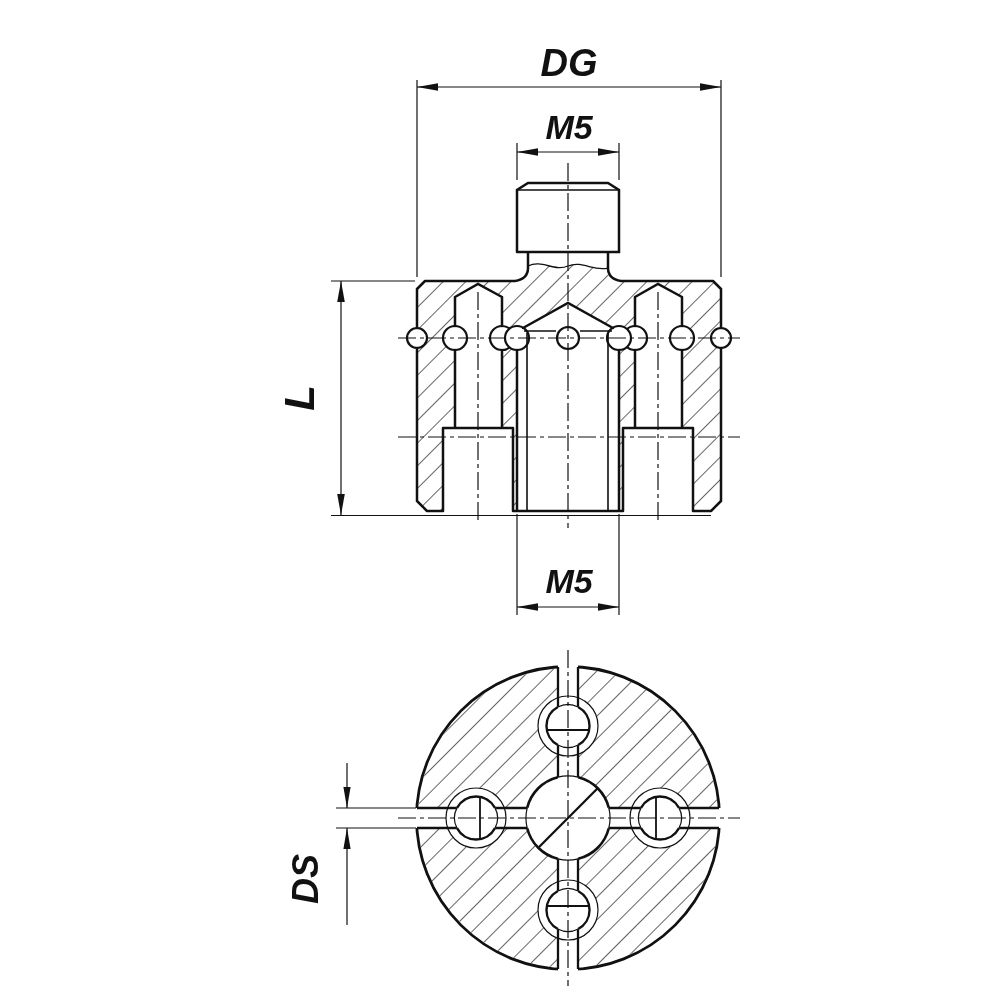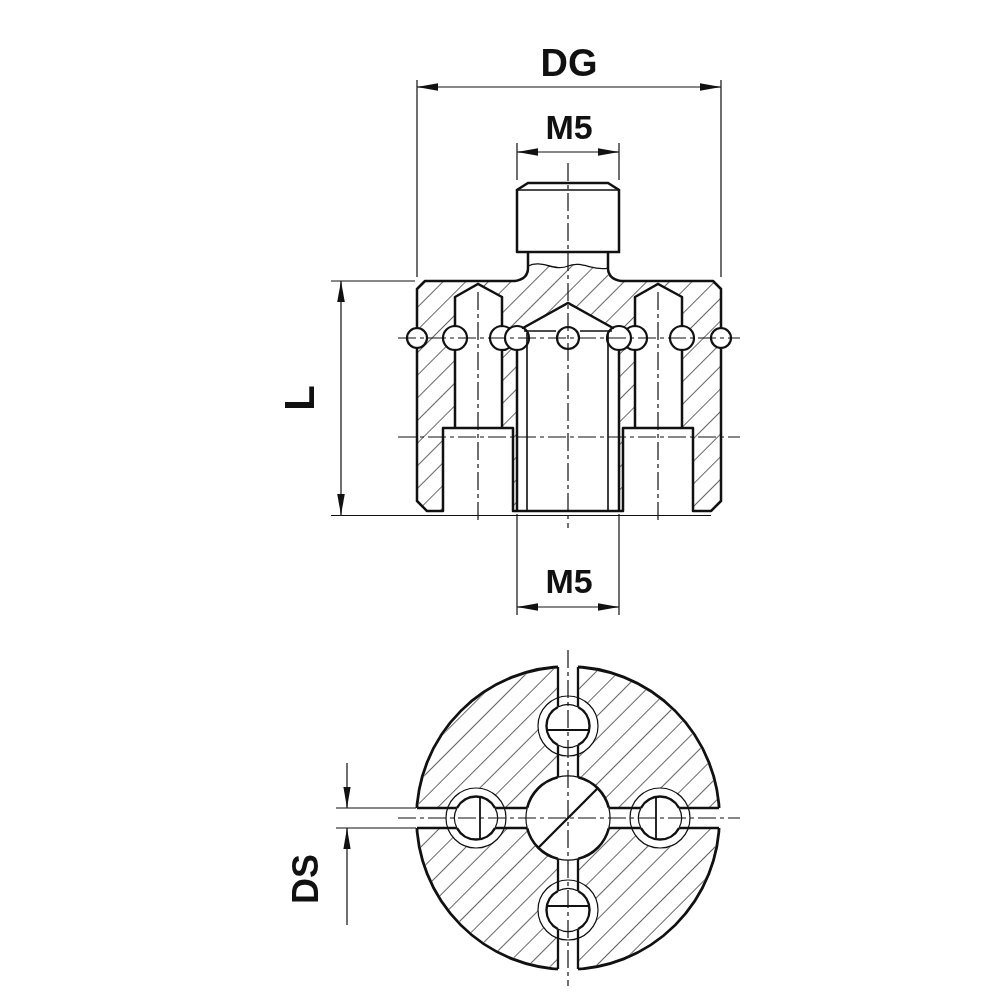--- a/index.html
+++ b/index.html
@@ -8,20 +8,21 @@
     background: #ffffff;
     width: 1000px;
     height: 1000px;
     overflow: hidden;
   }
   .drawing-stage {
     position: relative;
     width: 1000px;
     height: 1000px;
     background: #ffffff;
+    font-style: italic;
   }
   svg { display: block; }
   .dim-text {
     font-family: "Liberation Sans", "DejaVu Sans", sans-serif;
     font-weight: bold;
     fill: #111111;
   }
   .fs38 { font-size: 38px; }
   .fs34 { font-size: 34px; }
   .fs42 { font-size: 42px; }

